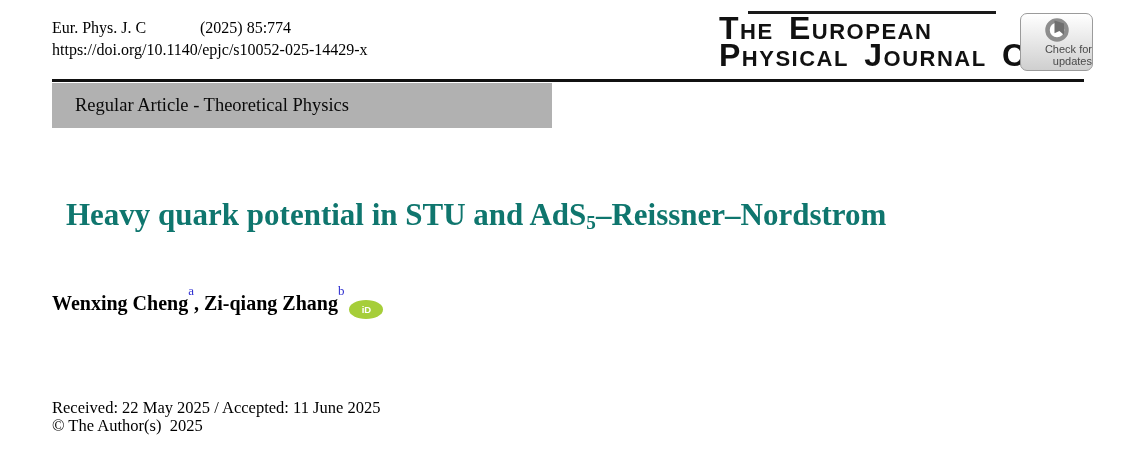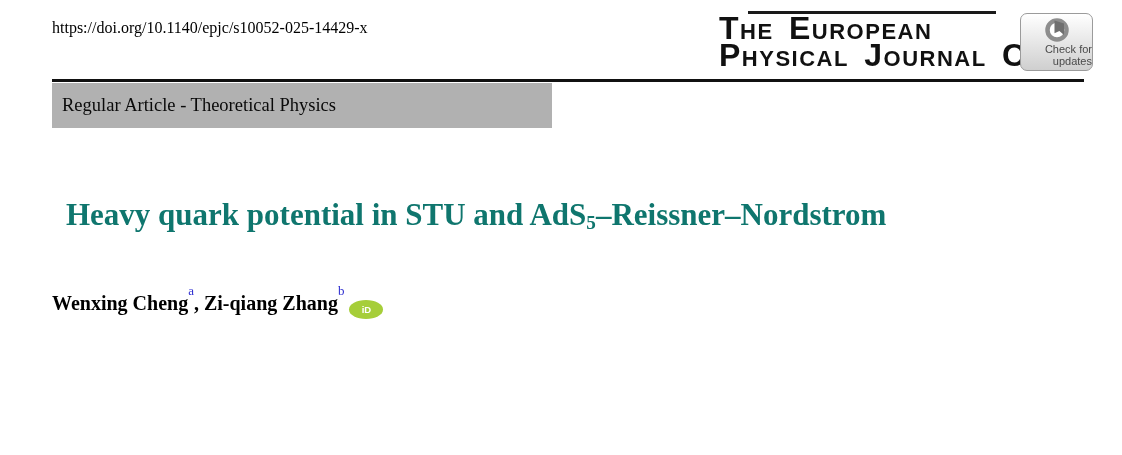--- a/index.html
+++ b/index.html
@@ -39,21 +39,21 @@
   }
   .badge svg { display: block; margin: 2px auto 0 auto; }
   .badge-text { font-size: 11px; line-height: 11.5px; color: #4a4a4a; }
 
   
   .full-rule { position: absolute; left: 52px; top: 79px; width: 1032px; height: 2.5px; background: #111111; }
   .type-bar {
     position: absolute; left: 52px; top: 83px; width: 500px; height: 45px;
     background: #b1b1b1; display: flex; align-items: center;
   }
-  .type-bar span { font-size: 18.5px; padding-left: 10px; color: #0a0a0a; }
+  .type-bar span { font-size: 18.5px; padding-left: 23px; color: #0a0a0a; }
 
   
   .title {
     position: absolute; left: 50px; top: 180px; margin: 16px;
     font-size: 31px; line-height: 38px; font-weight: bold; color: #0f766e;
   }
   .title sub { font-size: 0.62em; line-height: 0; position: relative; top: 0.22em; vertical-align: baseline; }
 
   
   .authors { position: absolute; left: 52px; top: 292px; font-size: 20px; font-weight: bold; }
@@ -75,20 +75,23 @@
   
   .dates { position: absolute; left: 52px; top: 399px; font-size: 16.5px; line-height: 18px; }
   .copyright { white-space: pre-wrap; }
 </style>
 </head>
 <body>
 
 <div class="page">
 
   <div class="citation">
+    <div>
+      <span class="cit-journal">Eur. Phys. J. C</span><span>(2025) 85:774</span>
+    </div>
     <div class="doi">https://doi.org/10.1140/epjc/s10052-025-14429-x</div>
   </div>
 
   <div class="logo-rule-top"></div>
   <div class="logo">
     <div>The European</div>
     <div>Physical Journal C</div>
   </div>
 
   <div class="badge">
@@ -105,14 +108,18 @@
   <div class="full-rule"></div>
   <div class="type-bar">
     <span>Regular Article - Theoretical Physics</span>
   </div>
 
   <h1 class="title"><span>Heavy quark potential in STU and AdS</span><sub>5</sub><span>–Reissner–Nordstrom</span><br></h1>
 
   <div class="authors"><span>Wenxing Cheng</span><sup class="aff-sup">a</sup><span>, </span><span>Zi-qiang Zhang</span><sup class="aff-sup">b</sup><span class="orcid">iD</span></div>
 
 
+  <div class="dates">
+    <div>Received: 22 May 2025 / Accepted: 11 June 2025</div>
+    <div class="copyright">© The Author(s)  2025</div>
+  </div>
 
 </div>
 
 </body></html>

